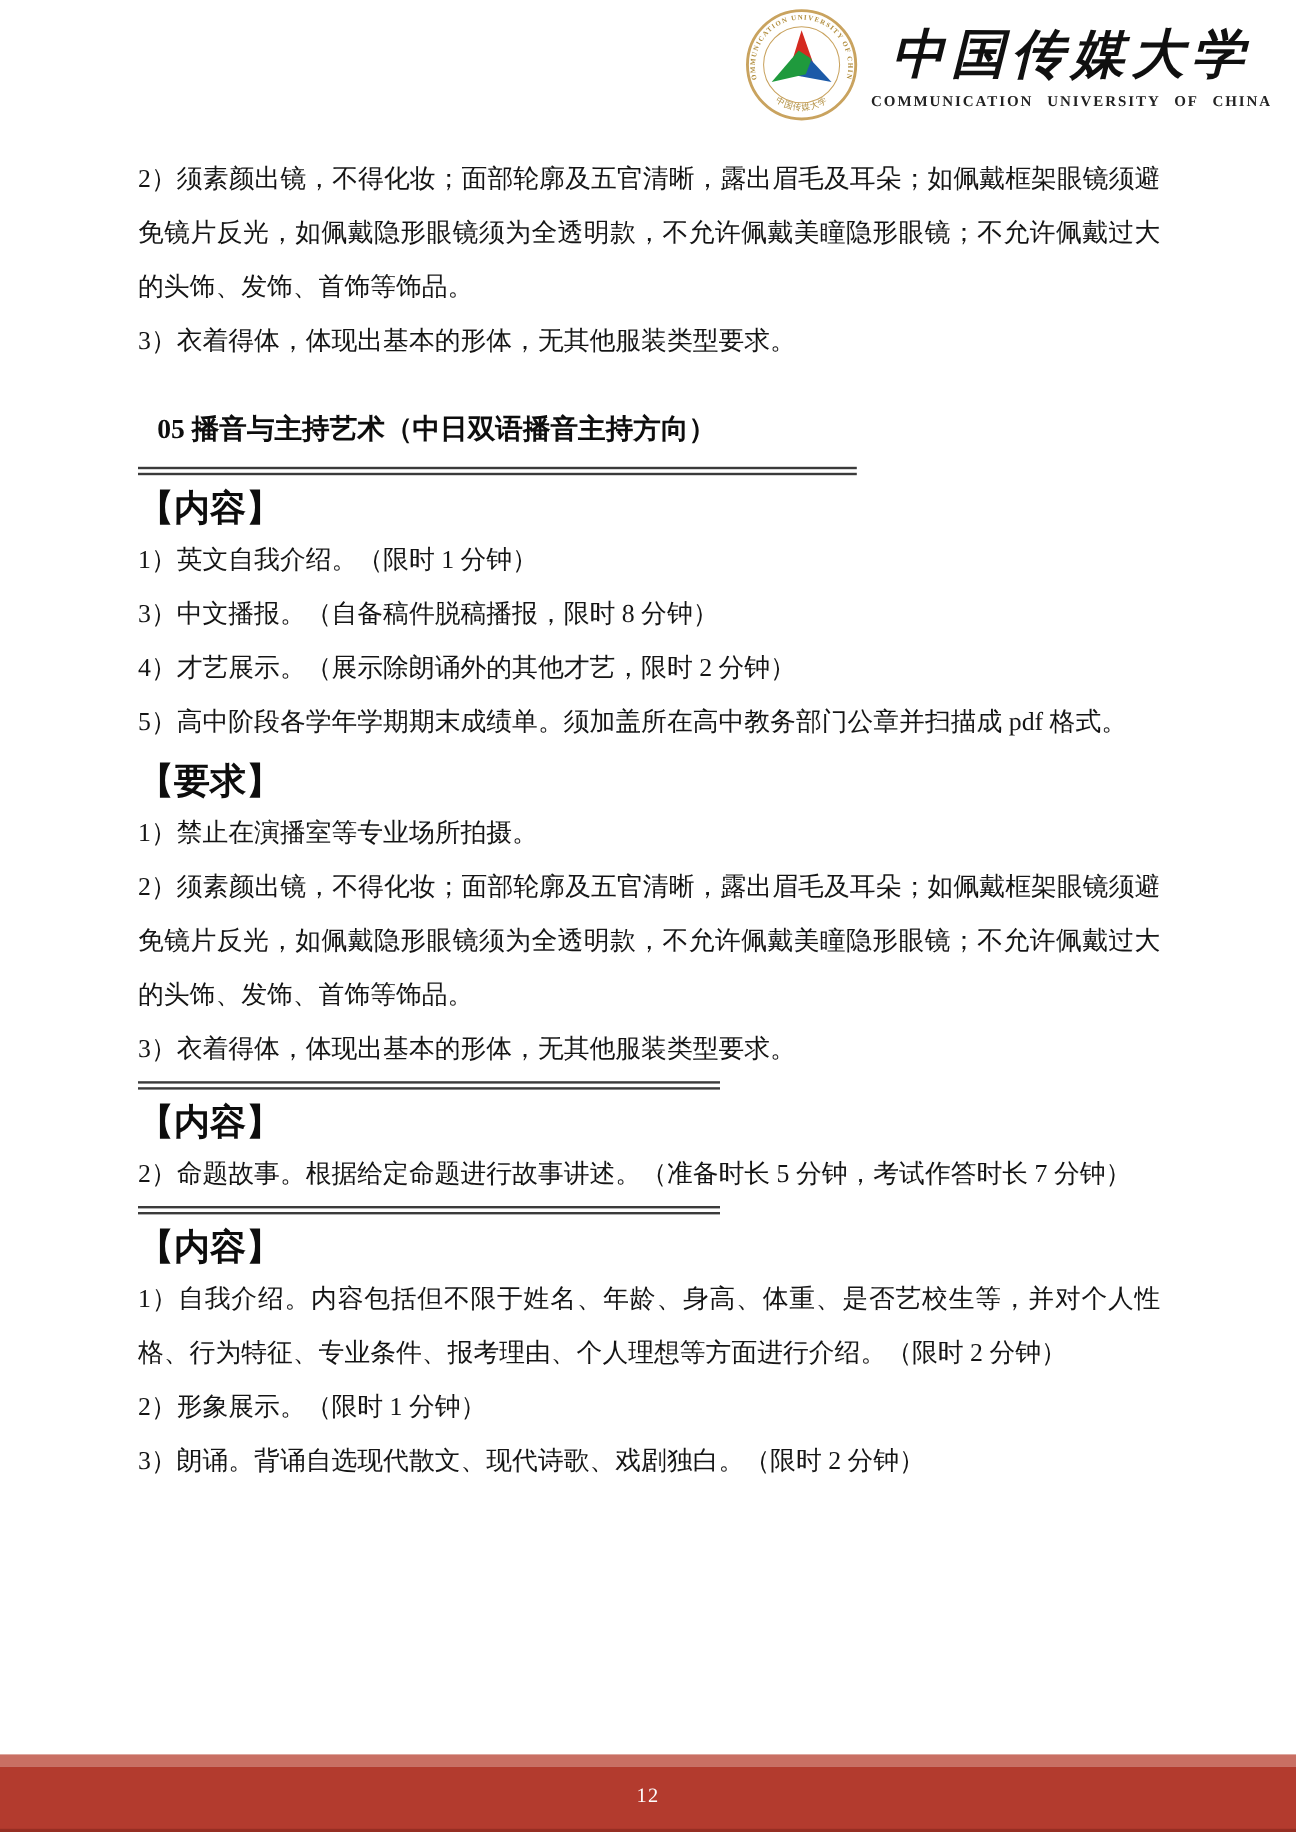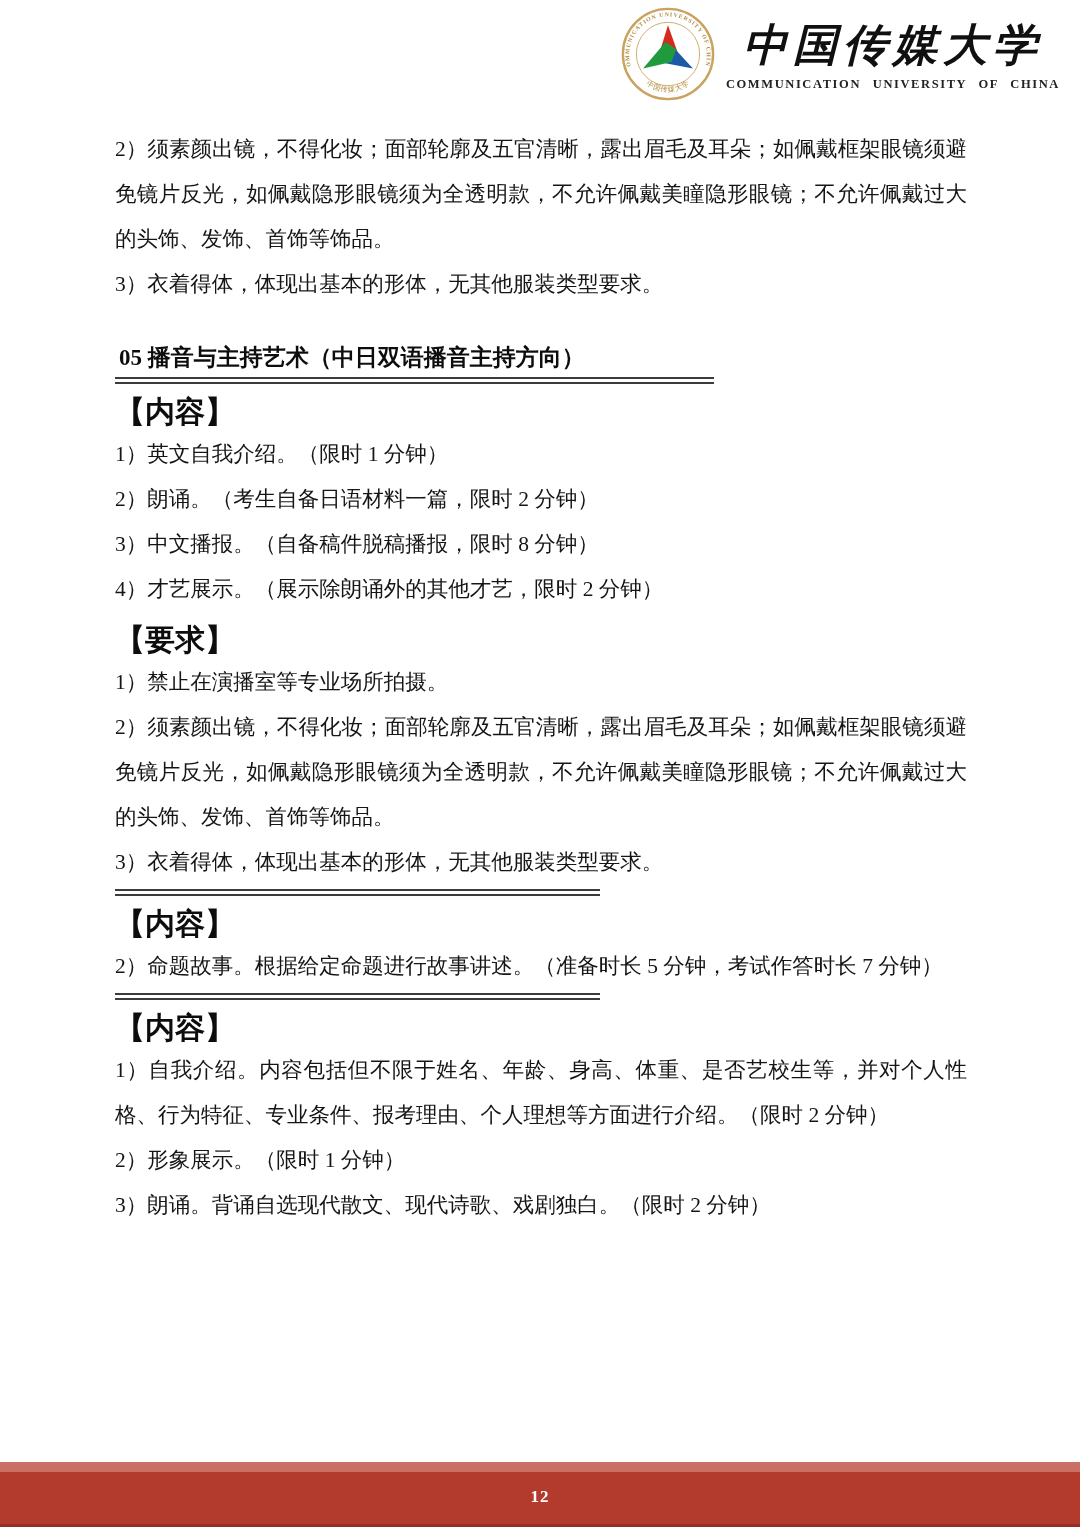--- a/index.html
+++ b/index.html
@@ -31,21 +31,21 @@
   .body-text {
     position:absolute; left:115px; top:0; width:852px;
     padding-top:127px;
   }
   .para {
     margin:0; font-size:21.5px; line-height:45px;
     text-align:justify; text-justify:inter-character;
     color:#151515; word-break:break-all;
   }
   .sec-title {
-    margin:4px; font-size:23px; font-weight:bold; line-height:30px; color:#0d0d0d;
+    margin:16px; font-size:23px; font-weight:bold; line-height:30px; color:#0d0d0d;
     white-space:nowrap;
   }
   .mt-05 { margin-top:36px; }
   .mt-06 { margin-top:28px; }
   .mt-07 { margin-top:30px; }
   .rule {
     height:3px; margin-top:4px;
     border-top:2px solid #3b3b3b; border-bottom:2px solid #3b3b3b;
   }
   .rule-a { width:599px; }
@@ -54,21 +54,21 @@
     margin:8px 0 0 0; font-size:30px; font-weight:bold; line-height:40px; color:#0d0d0d;
   }
 
   
   .footer-strip { position:absolute; left:0; top:1462px; width:1080px; height:10px; }
   .footer-band  {
     position:absolute; left:0; top:1472px; width:1080px; height:52px;
     border-bottom:3px solid #962e23;
   }
   .page-number {
-    color:#fff; text-align:center; font-size:17px; font-weight:bold;
+    color:#fff; text-align:center; font-size:17px; font-weight:normal;
     margin-top:15px; letter-spacing:1px;
   }
 </style>
 </head>
 <body>
 
 <div class="page">
 
   <div class="header-logo">
     <svg class="emblem" viewBox="-50 -50 100 100">
@@ -96,23 +96,23 @@
 
   <div class="body-text">
 
     <p class="para">2）须素颜出镜，不得化妆；面部轮廓及五官清晰，露出眉毛及耳朵；如佩戴框架眼镜须避免镜片反光，如佩戴隐形眼镜须为全透明款，不允许佩戴美瞳隐形眼镜；不允许佩戴过大的头饰、发饰、首饰等饰品。</p>
     <p class="para">3）衣着得体，体现出基本的形体，无其他服装类型要求。</p>
 
     <h2 class="sec-title mt-05">05 播音与主持艺术（中日双语播音主持方向）</h2>
     <div class="rule rule-a"></div>
     <p class="block-label">【内容】</p>
     <p class="para">1）英文自我介绍。（限时 1 分钟）</p>
-    <p class="para">2）朗诵。（考生自备日语材料一篇，限时 2 分钟）</p>
     <p class="para">3）中文播报。（自备稿件脱稿播报，限时 8 分钟）</p>
     <p class="para">4）才艺展示。（展示除朗诵外的其他才艺，限时 2 分钟）</p>
+    <p class="para">5）高中阶段各学年学期期末成绩单。须加盖所在高中教务部门公章并扫描成 pdf 格式。</p>
     <p class="block-label">【要求】</p>
     <p class="para">1）禁止在演播室等专业场所拍摄。</p>
     <p class="para">2）须素颜出镜，不得化妆；面部轮廓及五官清晰，露出眉毛及耳朵；如佩戴框架眼镜须避免镜片反光，如佩戴隐形眼镜须为全透明款，不允许佩戴美瞳隐形眼镜；不允许佩戴过大的头饰、发饰、首饰等饰品。</p>
     <p class="para">3）衣着得体，体现出基本的形体，无其他服装类型要求。</p>
 
     <div class="rule rule-b"></div>
     <p class="block-label">【内容】</p>
     <p class="para">2）命题故事。根据给定命题进行故事讲述。（准备时长 5 分钟，考试作答时长 7 分钟）</p>
 
     <div class="rule rule-b"></div>

